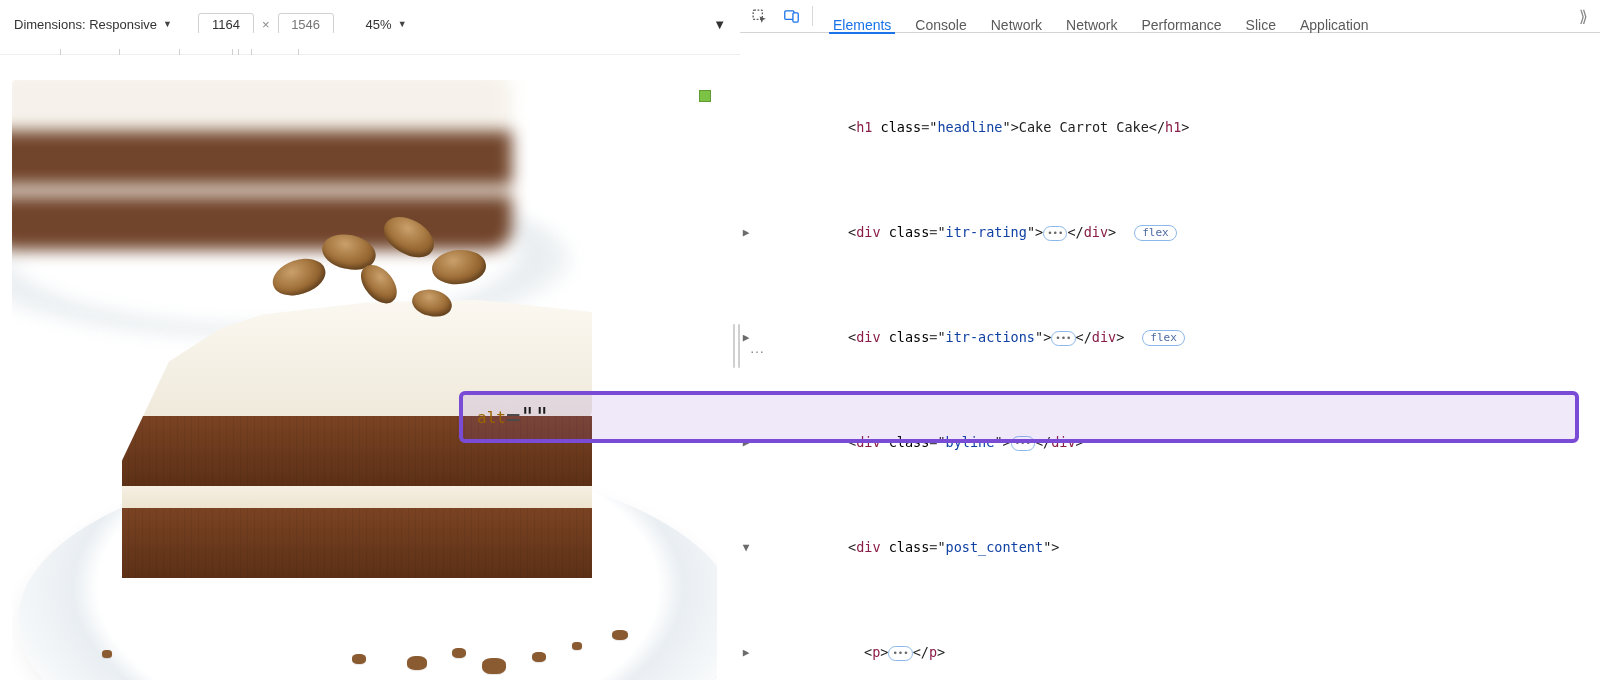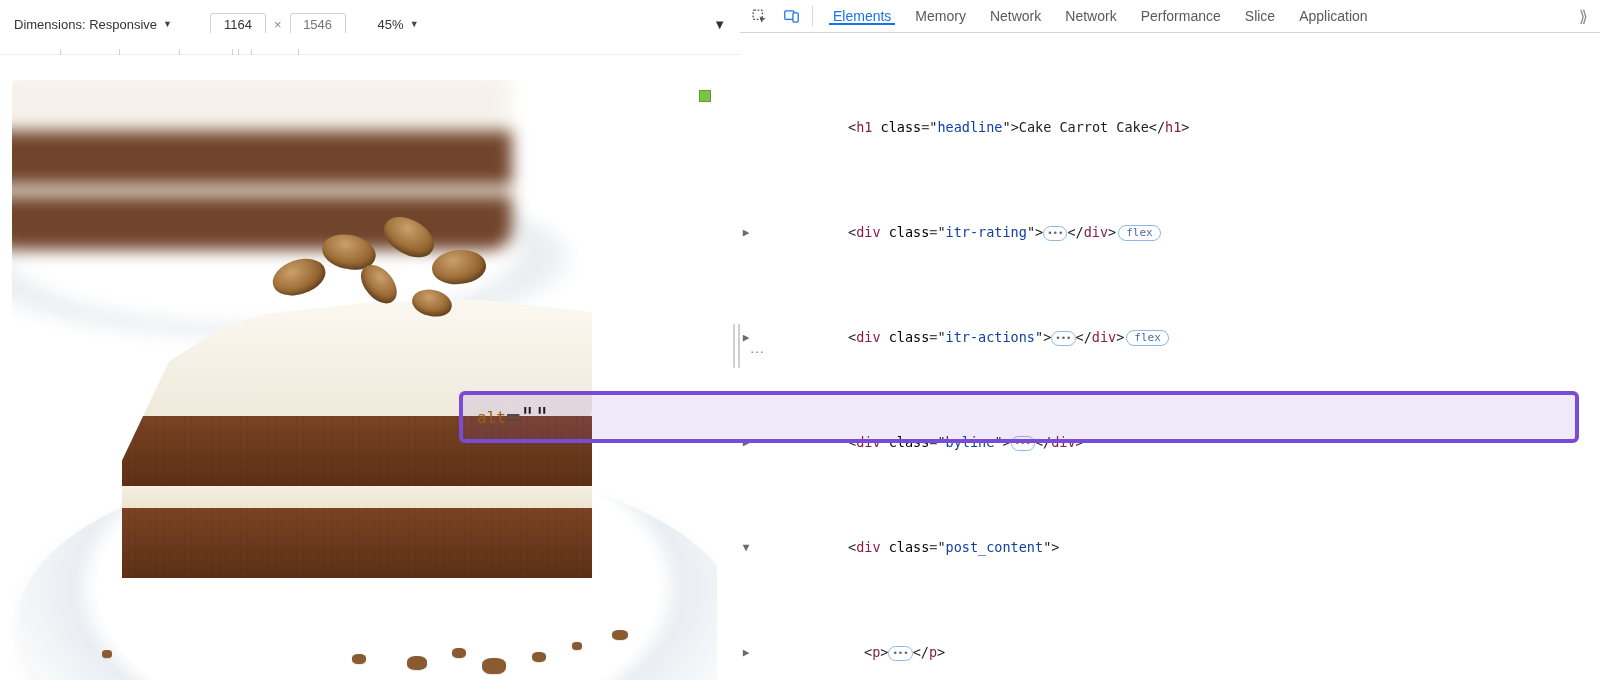--- a/index.html
+++ b/index.html
@@ -111,21 +111,21 @@
     display:flex; align-items:center; font-size:14px; color:#5a5a5a;
     padding:0 6px; gap:6px;
   }
   .dt-iconbtn {
     width:26px; height:26px; display:flex; align-items:center; justify-content:center;
     border-radius:4px; cursor:default; color:#555;
   }
   .dt-iconbtn.active { color:#1a73e8; }
   .dt-iconbtn svg { width:17px; height:17px; display:block; }
   .dt-sep { width:1px; height:20px; background:#d8d8d8; margin:0 2px; }
-  .dt-tabs { display:flex; align-items:center; height:33px; }
+  .dt-tabs { display:flex; align-items:flex-end; height:33px; }
   .dt-tab {
     padding:0 12px; display:flex; align-items:center; cursor:default; color:#5a5a5a;
     font-size:14px; position:relative;
   }
   .dt-tab.active { color:#1a73e8; }
   .dt-tab.active::after {
     content:""; position:absolute; left:8px; right:8px; bottom:-1px; height:2px; background:#1a73e8;
   }
   .dt-overflow { margin-left:auto; padding:0 6px; color:#888; font-size:16px; }
 
@@ -155,21 +155,21 @@
 
   .ellips {
     display:inline-flex; align-items:center; justify-content:center;
     min-width:18px; height:15px; border:1px solid #8bb8ea; border-radius:8px;
     background:#fff; color:#6a6a6a; font-size:9px; line-height:1; padding:0 3px;
     vertical-align:1px;
   }
   .badge-flex {
     display:inline-flex; align-items:center; justify-content:center;
     height:16px; border:1px solid #8bb8ea; border-radius:9px;
-    background:#fff; color:#4d6aa2; font-size:11px; padding:0 7px; margin-left:2px;
+    background:#fff; color:#4d6aa2; font-size:11px; padding:0 7px; margin-left:18px;
     vertical-align:1px;
   }
 
   .gutter-ell {
     position:absolute; left:748px; width:20px; text-align:center;
     color:#8a8a8a; font-size:15px; letter-spacing:2px; line-height:21px;
   }
 
   
   .hl-overlay {
@@ -186,21 +186,21 @@
 
 </style>
 </head>
 <body>
 
 <div class="device-bar">
   <div class="group dd">
     <span>Dimensions: Responsive</span>
     <span class="tri">▼</span>
   </div>
-  <div class="group" style="margin-left:32px;">
+  <div class="group" style="margin-left:20px;">
     <input class="dim-input" value="1164" style="">
     <span class="dim-x">×</span>
     <input class="dim-input placeholder" placeholder="1546" style="">
   </div>
   <div class="group dd" style="margin-left:26px;">
     <span>45%</span>
     <span class="tri">▼</span>
   </div>
   <div class="spacer"></div>
   <div class="end-dd">
@@ -279,21 +279,21 @@
       <rect x="2.5" y="4" width="13" height="12" rx="1.5"></rect>
       <rect x="14" y="7" width="7.5" height="13" rx="1.5" fill="#fff"></rect>
     </svg>
   </div>
   <div class="dt-sep"></div>
   <div class="dt-tabs">
     <div class="dt-tab active">
         <span>Elements</span>
       </div>
     <div class="dt-tab">
-        <span>Memory</span>
+        <span>Console</span>
       </div>
     <div class="dt-tab">
         <span>Network</span>
       </div>
     <div class="dt-tab">
         <span>Network</span>
       </div>
     <div class="dt-tab">
         <span>Performance</span>
       </div>

